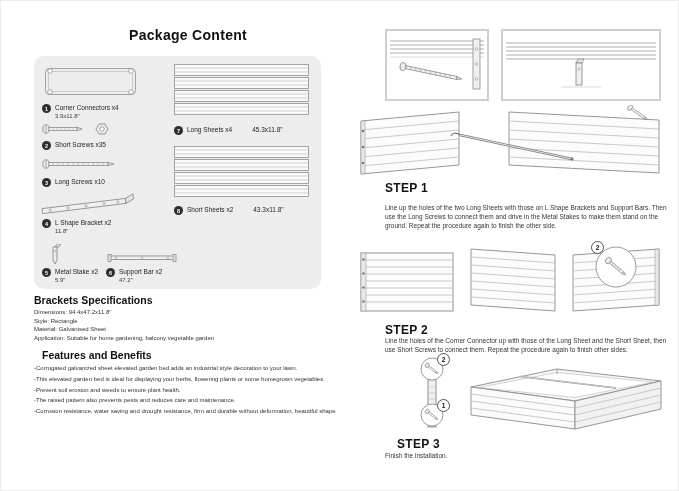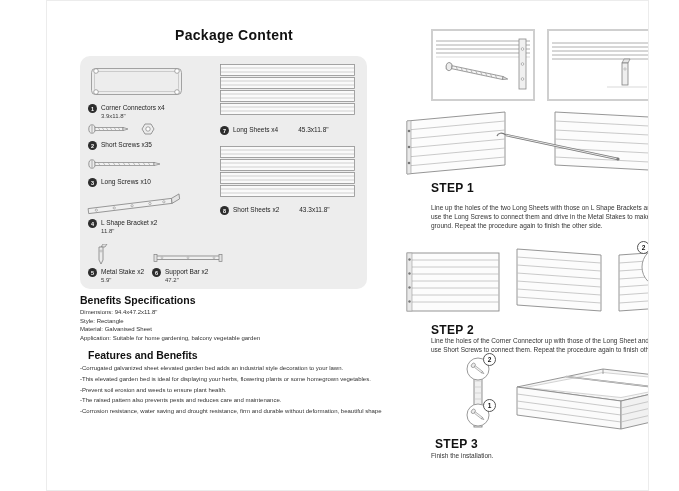--- a/index.html
+++ b/index.html
@@ -1,17 +1,17 @@
 <!DOCTYPE html>
 <html><head>
 <meta charset="utf-8">
 <style>
   html,body{margin:0;padding:0;background:#fff;}
-  .page{position:relative;width:603px;height:491px;background:#fff;
-        font-family:"Liberation Sans",sans-serif;overflow:hidden;border:1px solid #ececec;box-sizing:border-box;margin-left:46px;}
+  .page{position:relative;width:679px;height:491px;background:#fff;
+        font-family:"Liberation Sans",sans-serif;overflow:hidden;border:1px solid #ececec;box-sizing:border-box;}
   .abs{position:absolute;}
   .title{font-size:14px;font-weight:600;color:#111;letter-spacing:.3px;}
   .pkgbox{background:#ededed;border-radius:10px;}
   .row{display:flex;align-items:flex-start;gap:4px;}
   .num-badge{width:9px;height:9px;border-radius:50%;background:#2d2d2d;color:#fff;
              font-size:5.5px;font-weight:bold;display:flex;align-items:center;justify-content:center;flex:0 0 auto;}
   .col{display:flex;flex-direction:column;gap:1px;}
   .item-label{font-size:6.5px;color:#1d1d1d;line-height:1.2;white-space:nowrap;}
   .item-sub{font-size:6px;color:#3a3a3a;line-height:1.2;white-space:nowrap;}
   .dims{margin-left:16px;}
@@ -153,21 +153,21 @@
       <path d="M1 4H134 M1 8H134 M1 17H134 M1 21H134 M1 30H134 M1 34H134 M1 43H134 M1 47H134" stroke="#bdbdbd" stroke-width="0.7"></path>
     </svg>
 
     <div class="abs row" style="left:140px;top:150px;">
       <span class="num-badge">8</span>
       <span class="item-label">Short Sheets x2</span>
       <span class="item-label dims">43.3x11.8"</span>
     </div>
   </div>
 
-  <div class="abs h2" style="left:33px;top:293px;">Benefits Specifications</div>
+  <div class="abs h2" style="left:33px;top:293px;">Brackets Specifications</div>
   <div class="abs" style="left:33px;top:307px;">
     <div class="fine spec-line">Dimensions: 94.4x47.2x11.8"</div>
     <div class="fine spec-line">Style: Rectangle</div>
     <div class="fine spec-line">Material: Galvanised Sheet</div>
     <div class="fine spec-line">Application: Suitable for home gardening, balcony vegetable garden</div>
   </div>
 
   <div class="abs h2" style="left:33px;top:348px;padding-left:8px;">Features and Benefits</div>
   <div class="abs" style="left:33px;top:362px;">
     <div class="fine feat-line">-Corrugated galvanized sheet elevated garden bed adds an industrial style decoration to your lawn.</div>
@@ -278,16 +278,16 @@
     <polygon points="16,30.5 94,15.5 190,25 112,40.5" fill="#ffffff" stroke="#c2c2c2" stroke-width="0.7"></polygon>
     <polygon points="8,30 112,44 112,72 8,58" fill="#fbfbfb" stroke="#8a8a8a" stroke-width="0.9"></polygon>
     <path d="M8 37L112 51 M8 44L112 58 M8 51L112 65" stroke="#bdbdbd" stroke-width="0.8"></path>
     <polygon points="112,44 198,24 198,52 112,72" fill="#f1f1f1" stroke="#8a8a8a" stroke-width="0.9"></polygon>
     <path d="M112 51L198 31 M112 58L198 38 M112 65L198 45" stroke="#bdbdbd" stroke-width="0.8"></path>
     <path d="M57 19.5L153 31" stroke="#8a8a8a" stroke-width="1.6"></path>
     <path d="M57 19.5L153 31" stroke="#eeeeee" stroke-width="0.6"></path>
     <path d="M94 12v5" stroke="#8a8a8a" stroke-width="0.8"></path>
   </svg>
 
-  <div class="abs step-h" style="left:388px;top:436px;">STEP 3</div>
+  <div class="abs step-h" style="left:396px;top:436px;">STEP 3</div>
   <div class="abs step-text" style="left:384px;top:451px;width:282px;">Finish the installation.</div>
 
 </div>
 
 </body></html>

